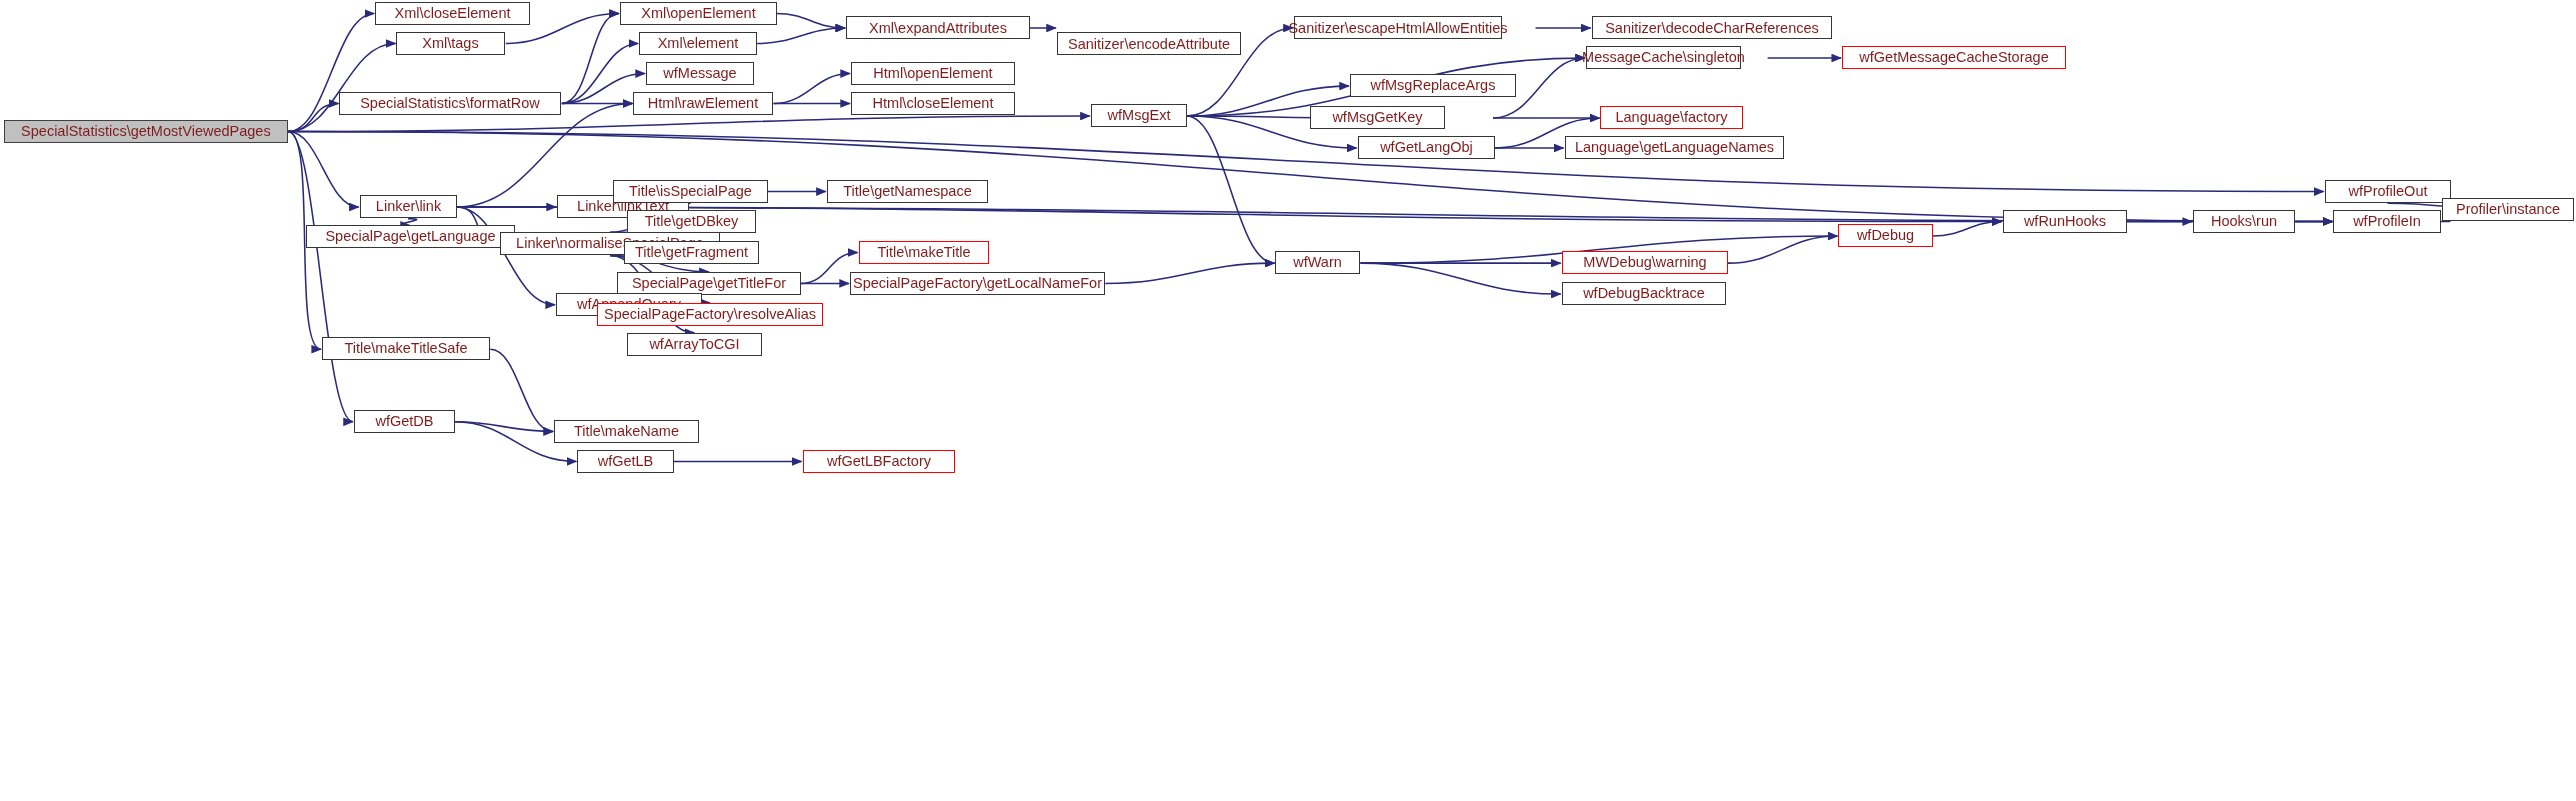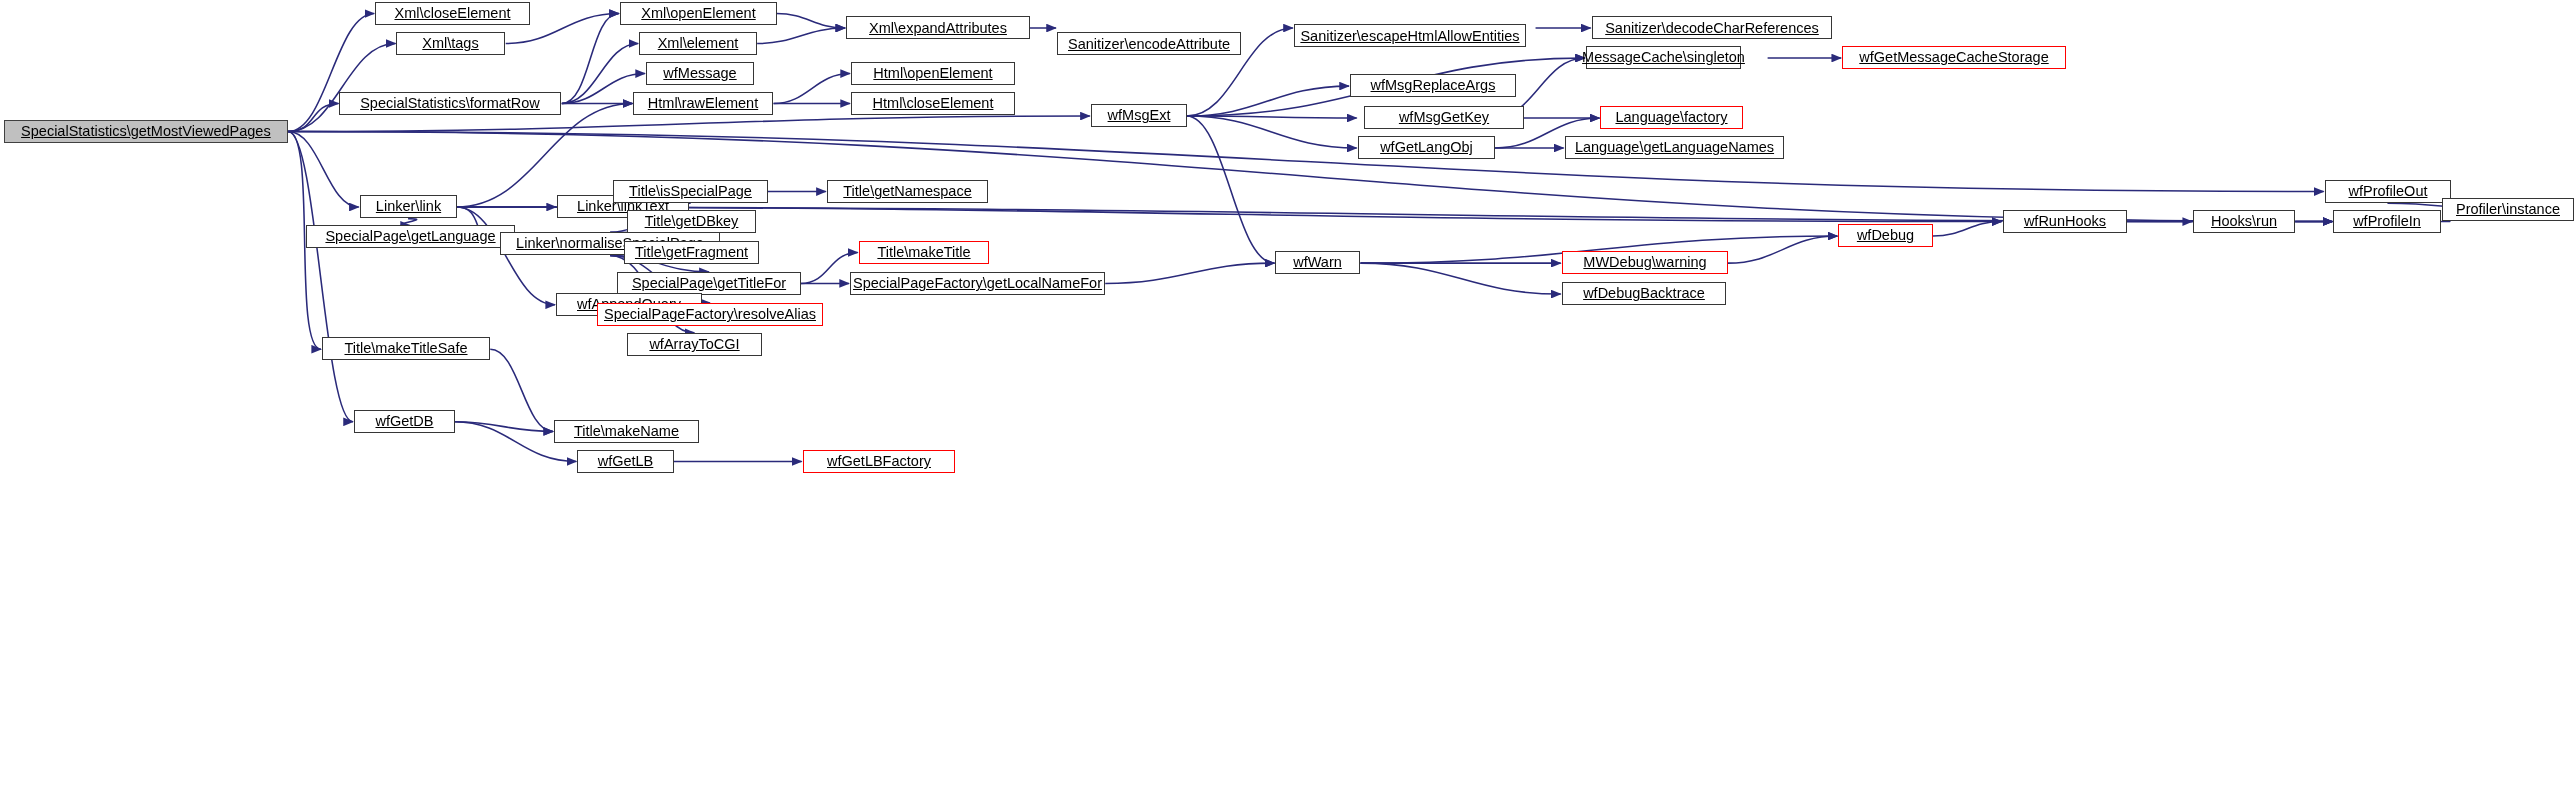--- a/index.html
+++ b/index.html
@@ -10,30 +10,29 @@
     height:802px;
     background:#ffffff;
     overflow:hidden;
   }
   #edges { position:absolute; left:0; top:0; width:2576px; height:802px; }
   .node {
     position:absolute;
     box-sizing:border-box;
     border:1.5px solid #363636;
     background:#ffffff;
-    color:#000000;
+    color:#7f1d1d;
     font-size:14.5px;
     line-height:1;
     display:flex;
     align-items:center;
     justify-content:center;
     white-space:nowrap;
     height:23px;
     letter-spacing:0px;
-    text-decoration:underline;
   }
   .node.red { border-color:#ff0000; }
   .node.root { background:#c0c0c0; border-color:#404040; }
 </style>
 </head>
 <body>
 
 <div id="canvas">
   <svg id="edges" viewBox="0 0 2664 829" preserveAspectRatio="none">
     <defs>
@@ -111,27 +110,27 @@
     <div class="node" style="left: 396px; top: 32px; width: 109px;">Xml\tags</div>
     <div class="node" style="left: 339px; top: 92px; width: 222px;">SpecialStatistics\formatRow</div>
     <div class="node" style="left: 620px; top: 1.9px; width: 157px;">Xml\openElement</div>
     <div class="node" style="left: 639px; top: 32px; width: 118px;">Xml\element</div>
     <div class="node" style="left: 646px; top: 62px; width: 108px;">wfMessage</div>
     <div class="node" style="left: 633px; top: 92px; width: 140px;">Html\rawElement</div>
     <div class="node" style="left: 846px; top: 16.4px; width: 184px;">Xml\expandAttributes</div>
     <div class="node" style="left: 851px; top: 62px; width: 164px;">Html\openElement</div>
     <div class="node" style="left: 851px; top: 92px; width: 164px;">Html\closeElement</div>
     <div class="node" style="left: 1057px; top: 16.4px; width: 184px; margin-top: 16px;">Sanitizer\encodeAttribute</div>
-    <div class="node" style="left: 1294px; top: 16.4px; width: 232px; margin-top: 8px;">Sanitizer\escapeHtmlAllowEntities</div>
+    <div class="node" style="left: 1294px; top: 16.4px; width: 208px;">Sanitizer\escapeHtmlAllowEntities</div>
     <div class="node" style="left: 1592px; top: 16.4px; width: 240px;">Sanitizer\decodeCharReferences</div>
     <div class="node" style="left: 1586px; top: 46px; width: 155px;">MessageCache\singleton</div>
     <div class="node red" style="left: 1842px; top: 46px; width: 224px;">wfGetMessageCacheStorage</div>
     <div class="node" style="left: 1350px; top: 74px; width: 166px;">wfMsgReplaceArgs</div>
     <div class="node" style="left: 1091px; top: 104px; width: 96px;">wfMsgExt</div>
-    <div class="node" style="left: 1364px; top: 106px; width: 160px;">wfMsgGetKey</div>
+    <div class="node" style="left: 1310px; top: 106px; width: 135px;">wfMsgGetKey</div>
     <div class="node red" style="left: 1600px; top: 106px; width: 143px;">Language\factory</div>
     <div class="node" style="left: 1358px; top: 136px; width: 137px;">wfGetLangObj</div>
     <div class="node" style="left: 1565px; top: 136px; width: 219px;">Language\getLanguageNames</div>
     <div class="node" style="left: 360px; top: 195px; width: 97px;">Linker\link</div>
     <div class="node" style="left: 557px; top: 195px; width: 132px;">Linker\linkText</div>
     <div class="node" style="left: 613px; top: 180px; width: 155px;">Title\isSpecialPage</div>
     <div class="node" style="left: 827px; top: 180px; width: 161px;">Title\getNamespace</div>
     <div class="node" style="left: 306px; top: 225px; width: 209px;">SpecialPage\getLanguage</div>
     <div class="node" style="left: 627px; top: 210px; width: 129px;">Title\getDBkey</div>
     <div class="node" style="left: 500px; top: 232px; width: 220px;">Linker\normaliseSpecialPage</div>

